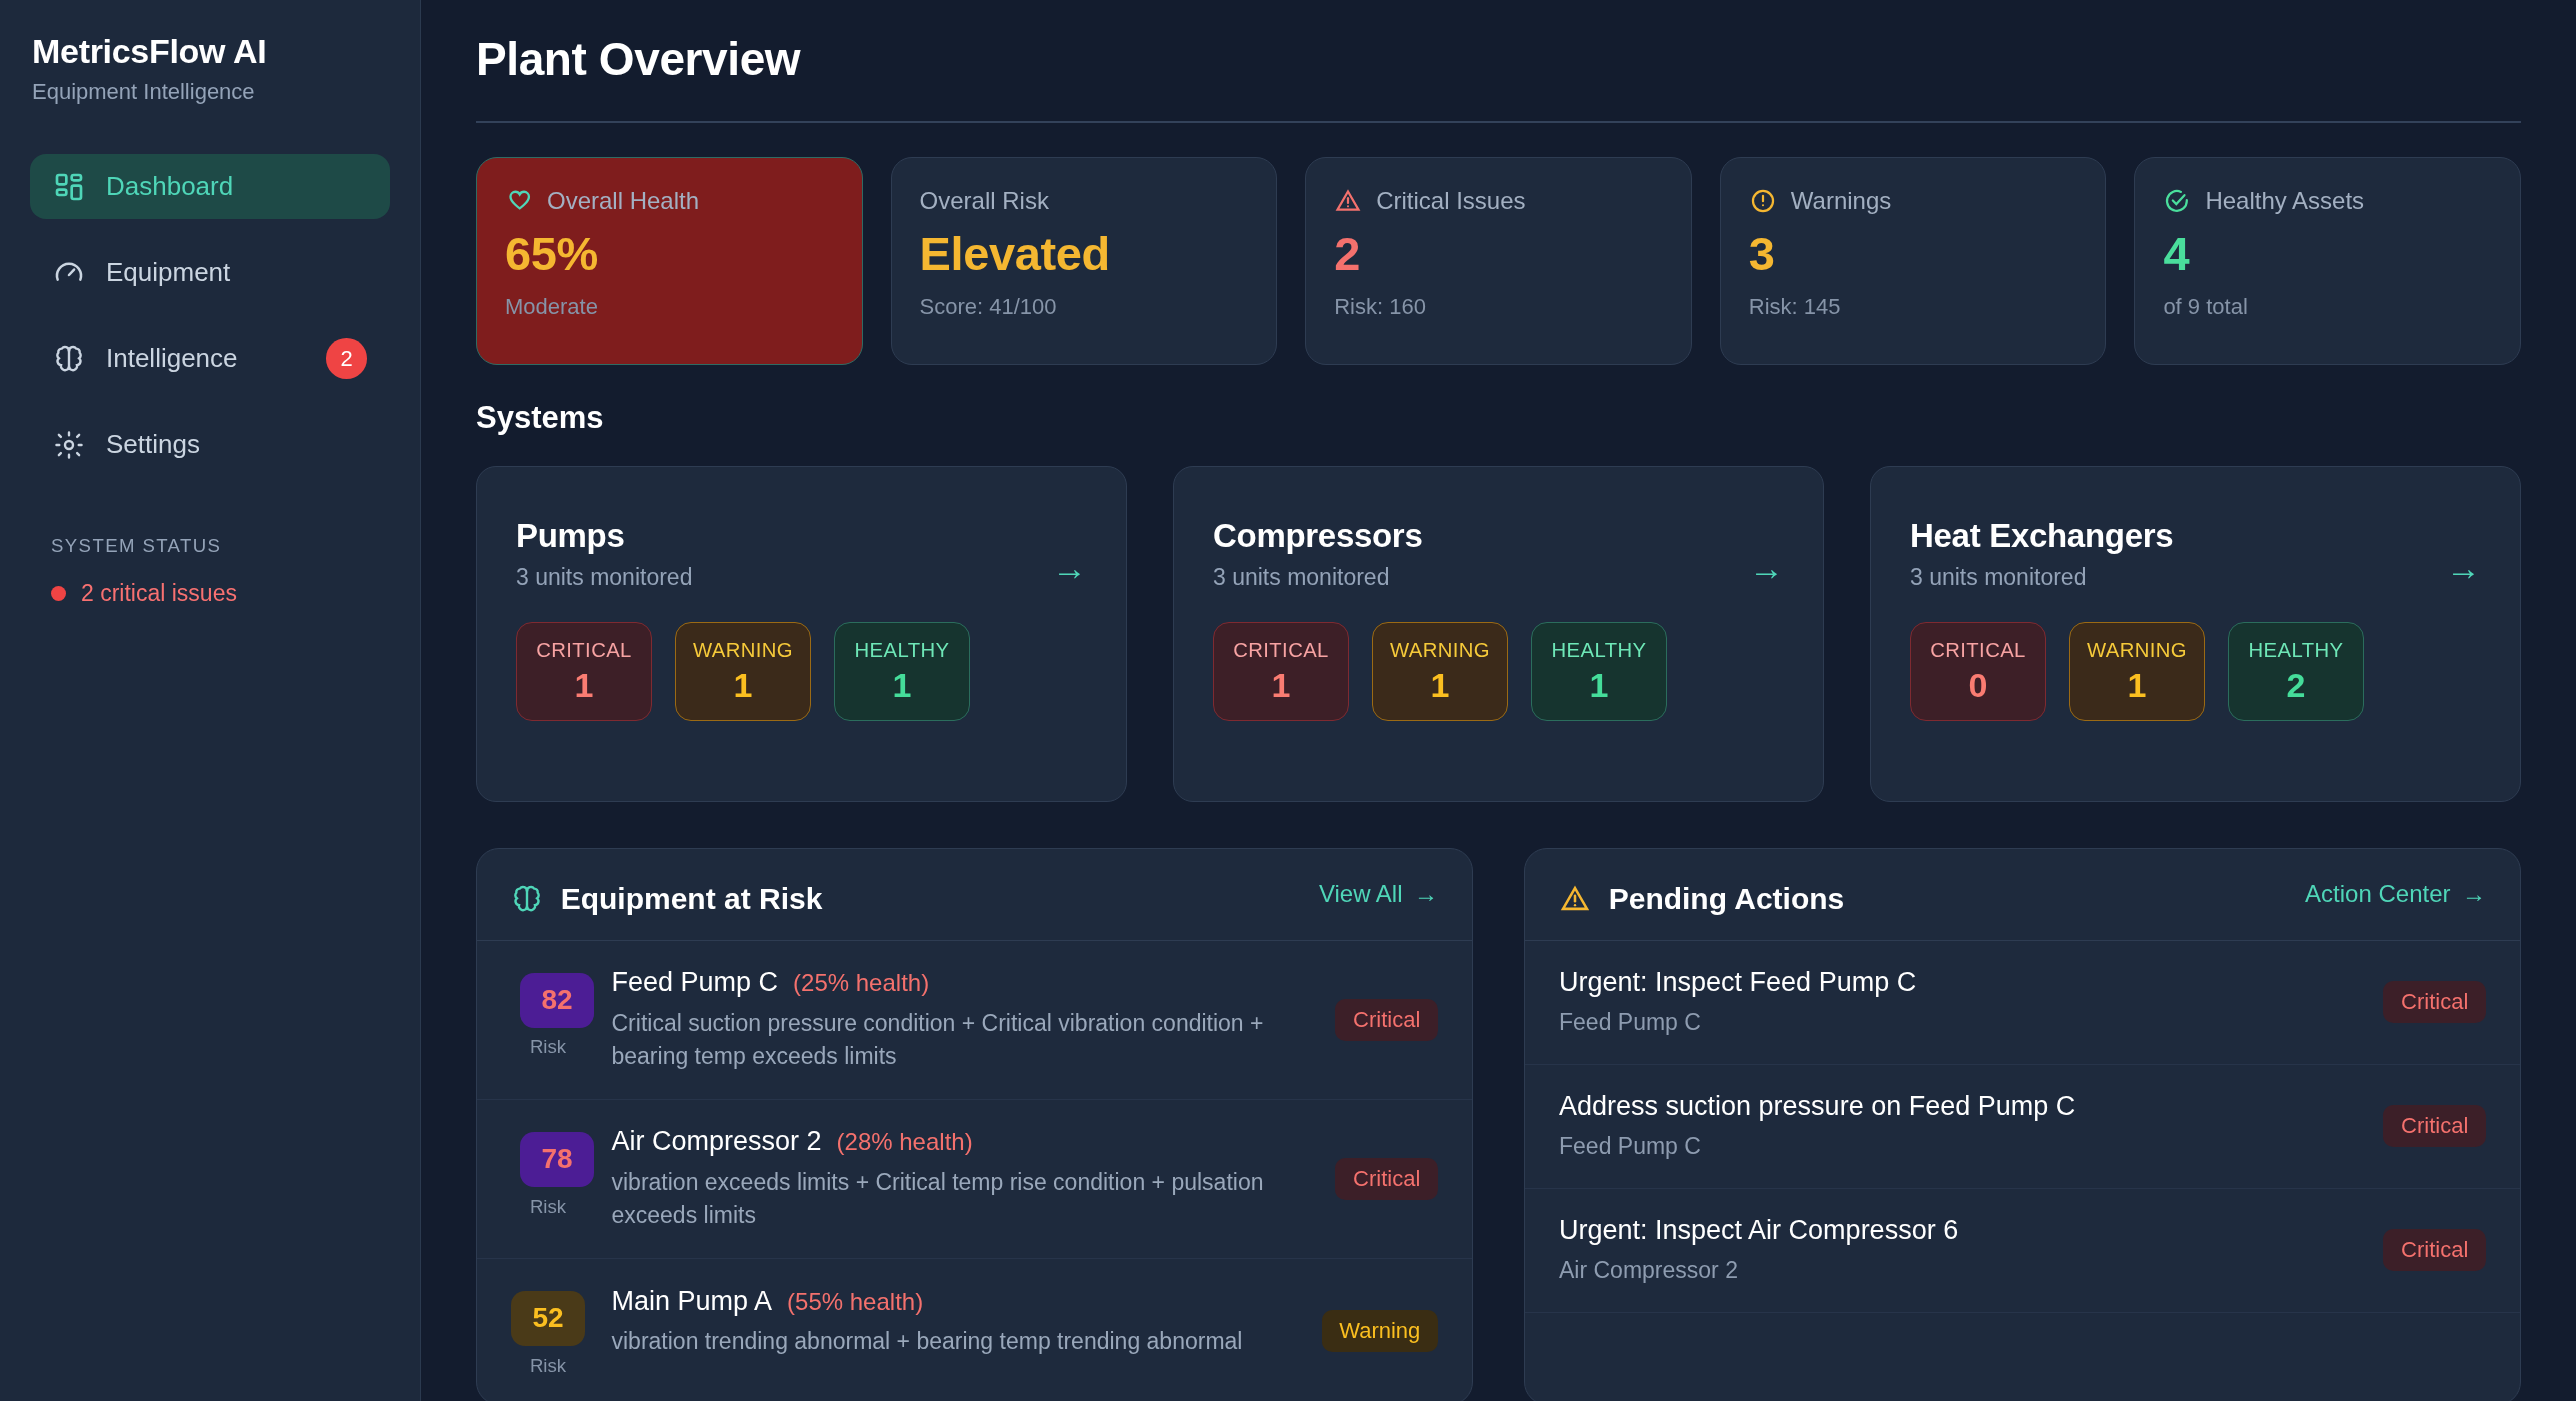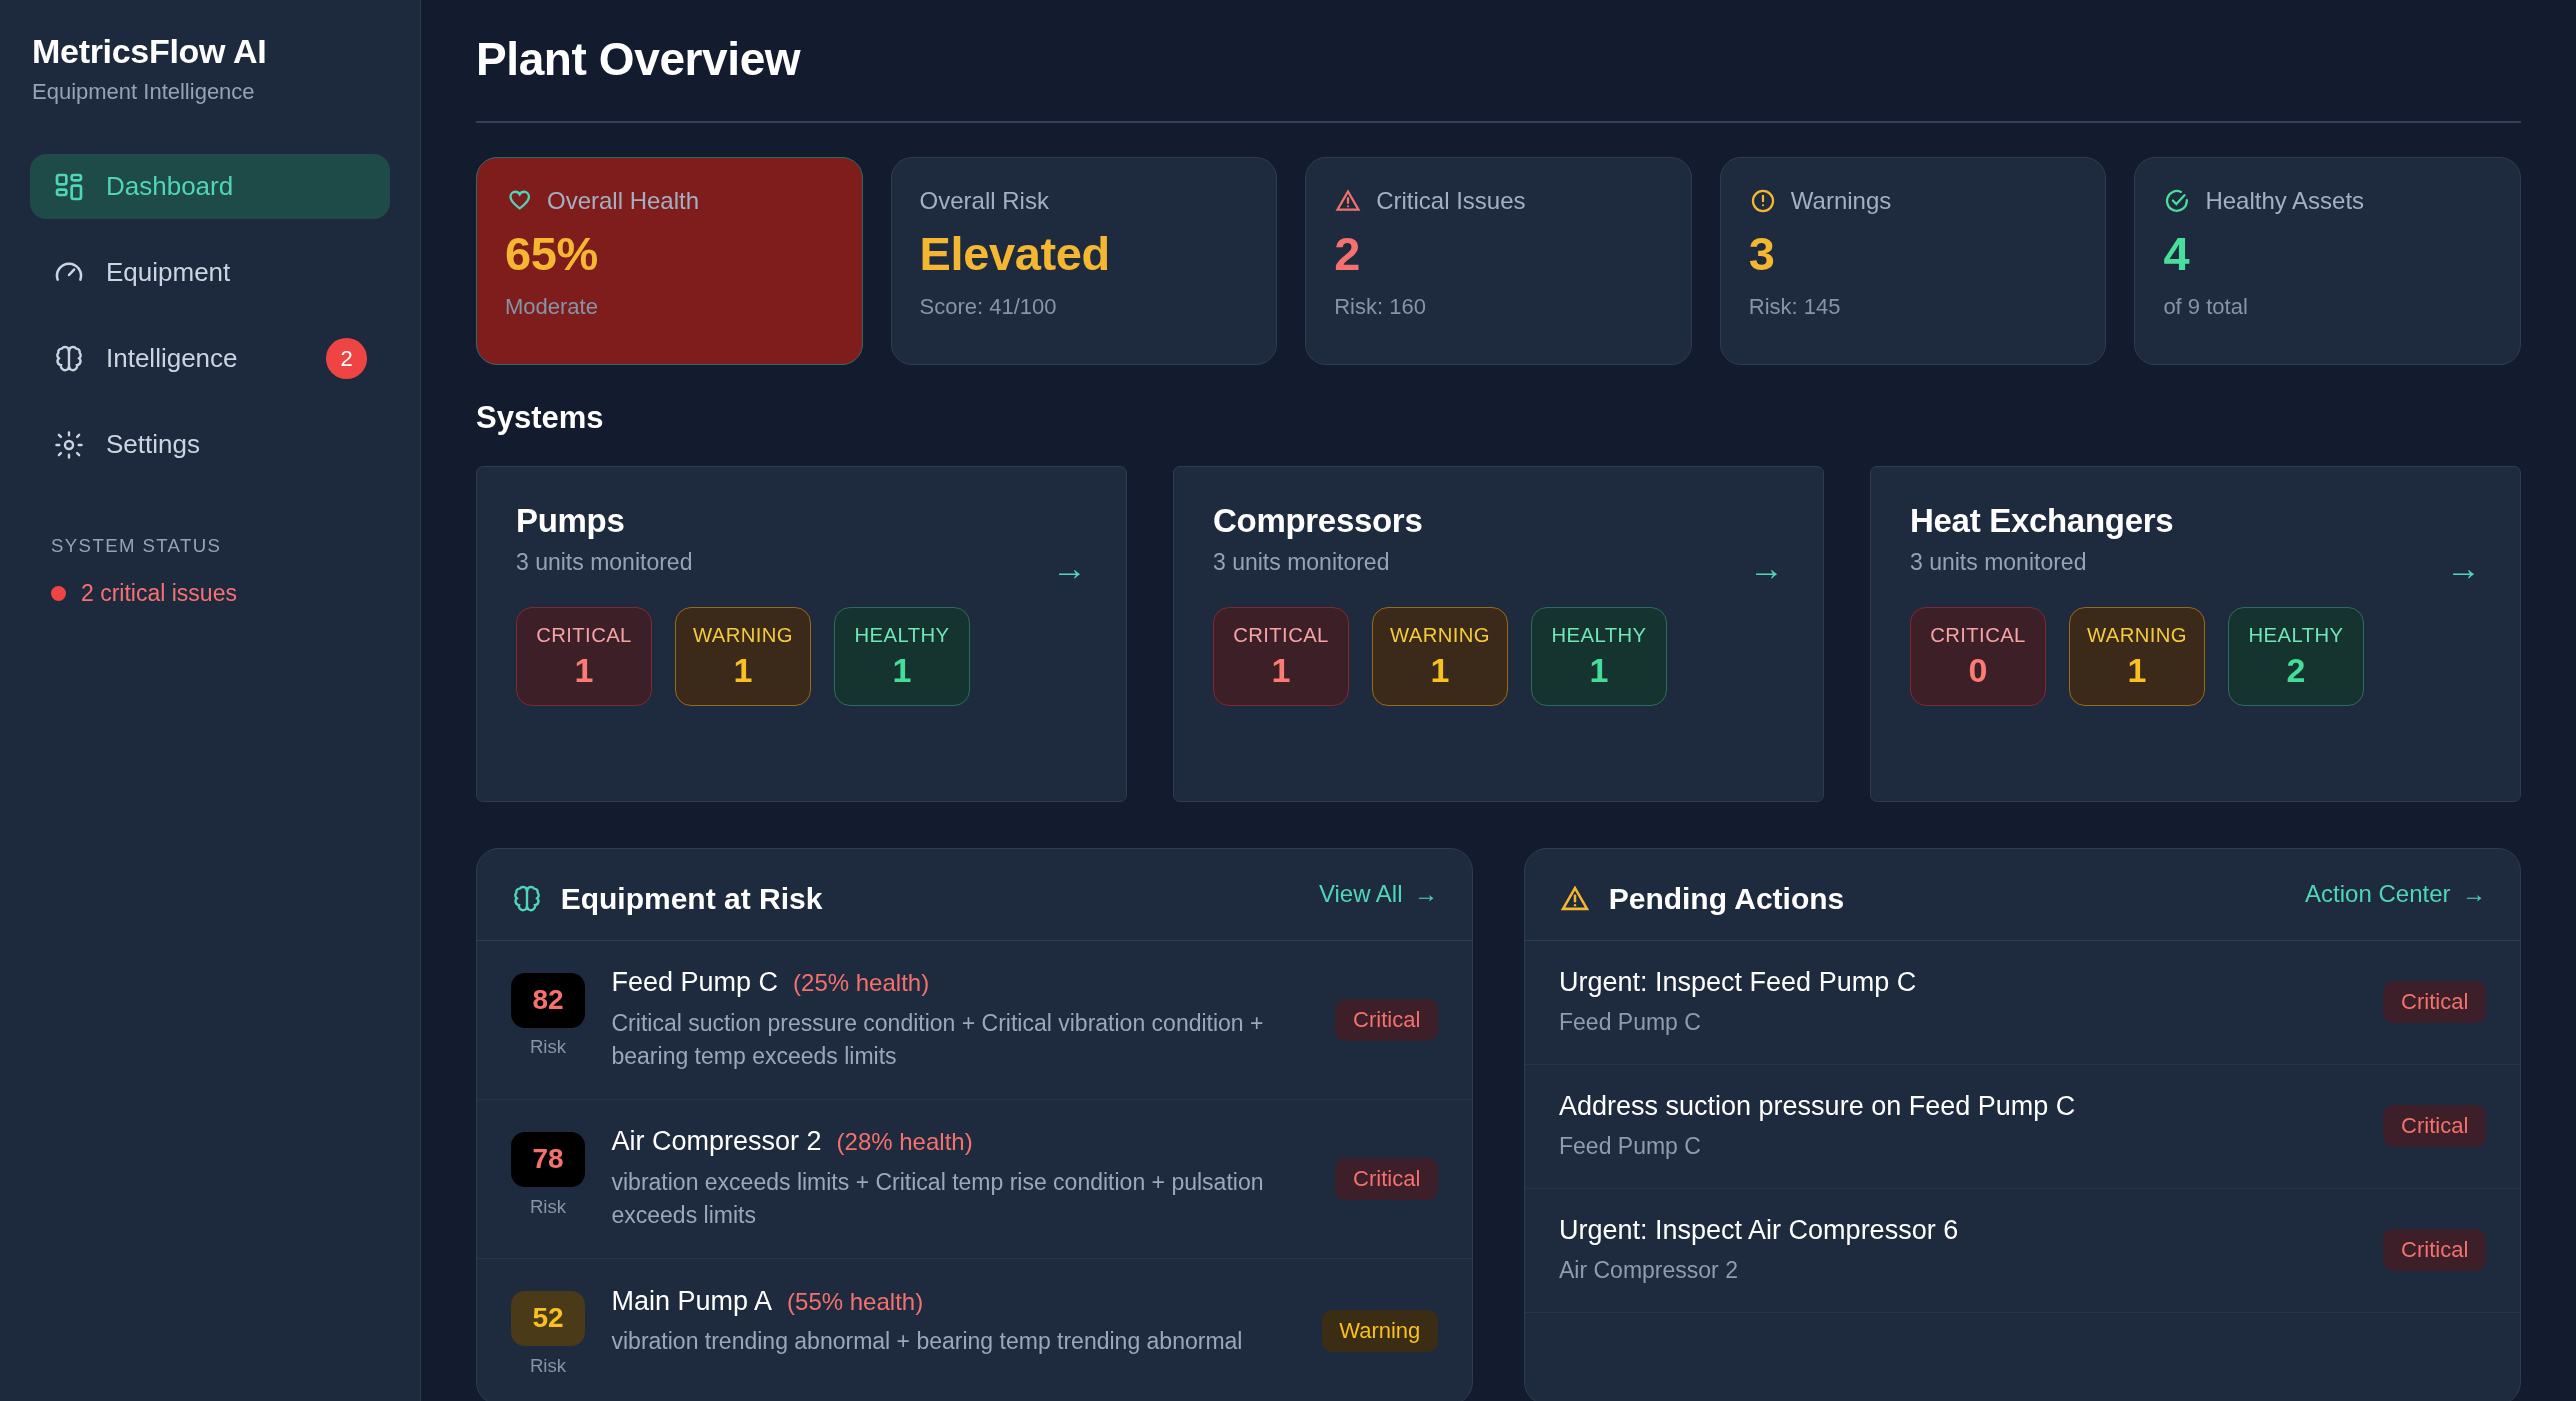--- a/index.html
+++ b/index.html
@@ -95,22 +95,22 @@
   .c-green { color: #4ade9c; }
 
   
   .section-title {
     margin-top: 35px; font-size: 31px; font-weight: bold; color: #ffffff;
   }
   .sys-row { display: flex; gap: 46px; margin-top: 30px; }
   .sys-card {
     flex: 1 1 0; height: 336px;
     background: #1e2a3d; border: 1.8px solid #2e3c52;
-    border-radius: 7px;
-    padding: 35px 39px 0 39px;
+    border-radius: 20px;
+    padding: 50px 39px 0 39px;
     position: relative;
   }
   .sys-name { font-size: 33px; font-weight: bold; color: #fff; letter-spacing: -0.3px; }
   .sys-units { font-size: 23px; color: #94a3b8; margin-top: 9.7px; }
   .sys-arrow {
     position: absolute; right: 39px; top: 83px;
     color: #4fd6b8; font-size: 35px; line-height: 1;
   }
   .chips { display: flex; gap: 23px; margin-top: 31px; }
   .chip {
@@ -160,21 +160,21 @@
     display: flex; align-items: flex-start; gap: 26.5px;
     padding: 26.5px 34px 26.5px 34px;
     border-bottom: 1.8px solid #27344a;
   }
   .risk-box { width: 74px; flex: 0 0 74px; text-align: center; padding-top: 5.3px; }
   .risk-badge {
     width: 74px; height: 55px; border-radius: 14px;
     display: flex; align-items: center; justify-content: center;
     font-size: 28px; font-weight: bold;
   }
-  .risk-badge.critical { background: #000000; color: #f4716d; }
+  .risk-badge.critical { background: #4c1d95; color: #f4716d; margin-left: 9px; }
   .risk-badge.warning  { background: #4a3a18; color: #fbbf20; }
   .risk-cap { font-size: 18.6px; color: #8694a8; margin-top: 8.8px; }
   .eq-body { flex: 1 1 auto; min-width: 0; }
   .eq-head { display: flex; align-items: baseline; gap: 15px; flex-wrap: wrap; }
   .eq-name { font-size: 27px; color: #ffffff; }
   .eq-health { font-size: 24px; color: #f4716d; }
   .eq-desc {
     margin-top: 8.8px; font-size: 23px; color: #9aa8bb; line-height: 1.42;
   }
   .eq-tag {

